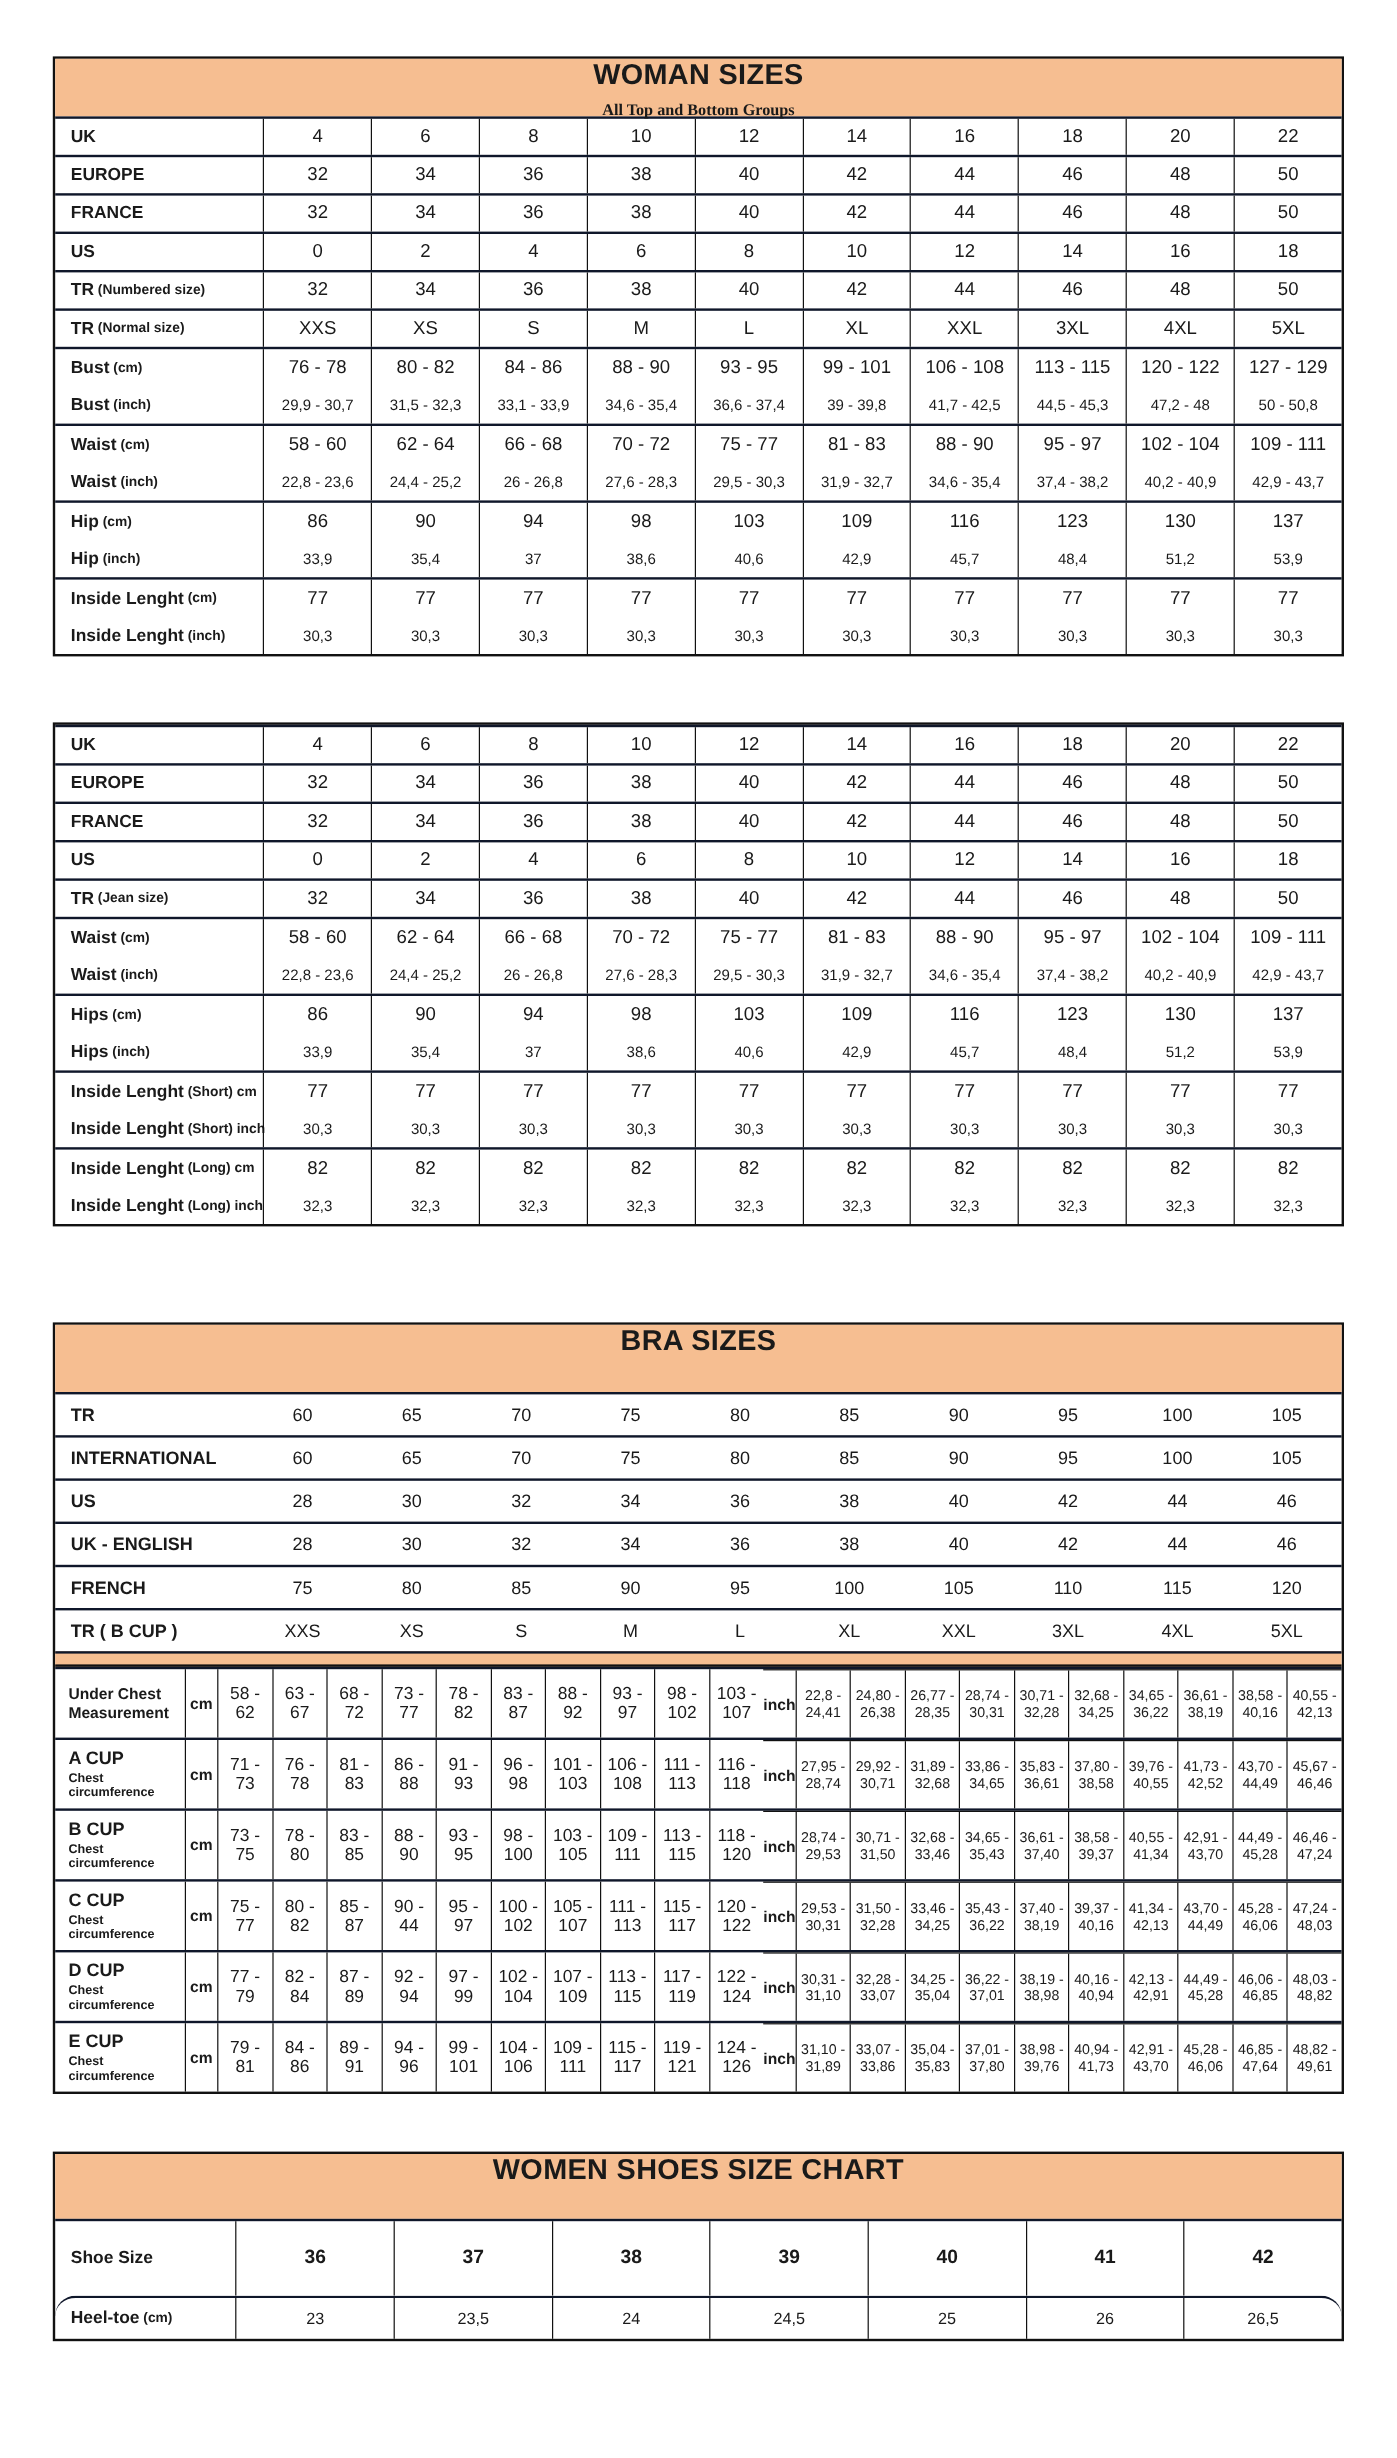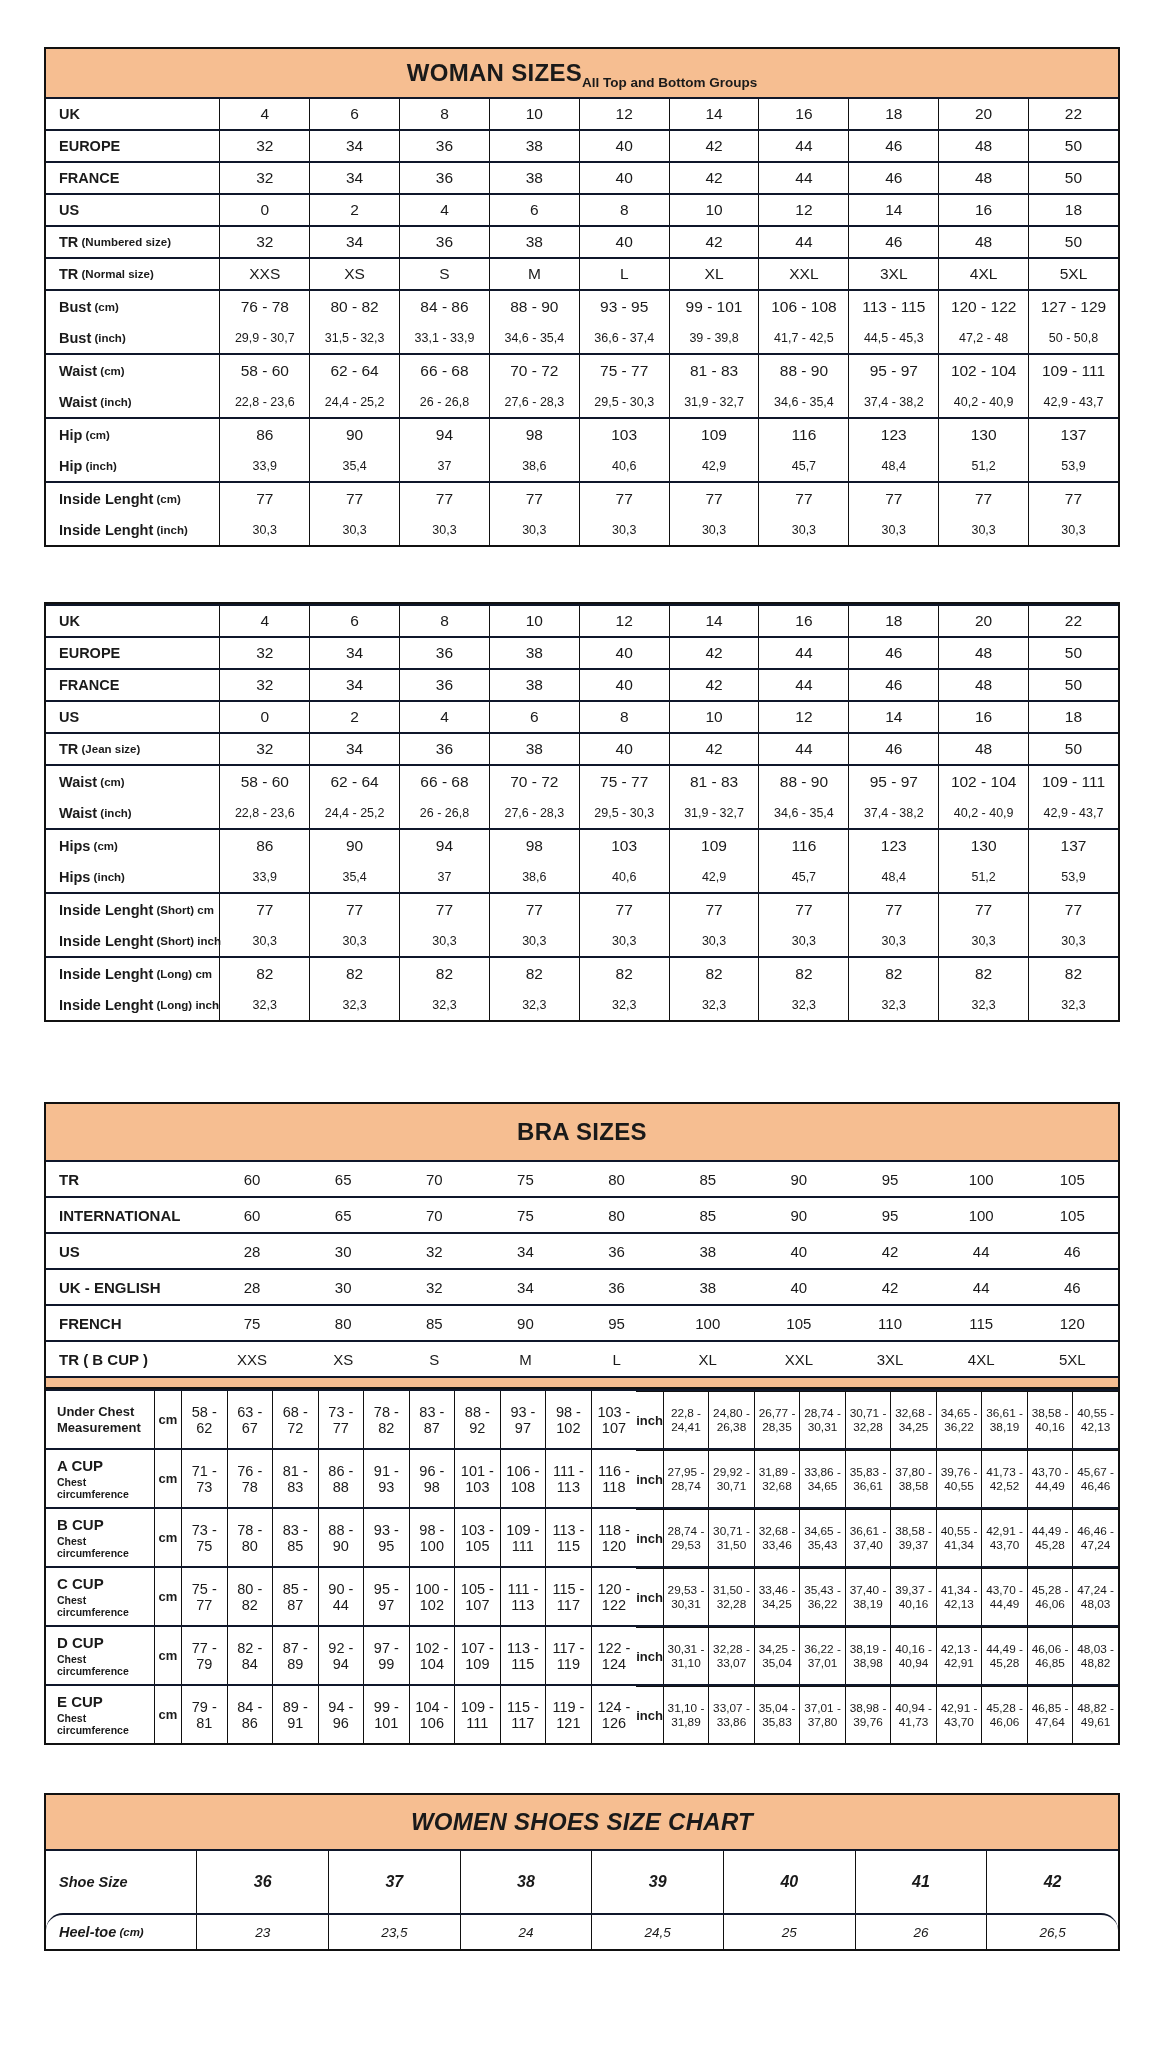--- a/index.html
+++ b/index.html
@@ -6,30 +6,30 @@
   html,body { background:#ffffff; }
   body {
     width:1164px; height:2048px;
     padding:47px 44px 0 44px;
     font-family:"Liberation Sans", sans-serif;
     color:#1a1a1a;
   }
   .size-table { border:2px solid #111; width:100%; background:#fff; }
   #jeans-table  { margin-top:55px; }
   #bra-table    { margin-top:80px; }
-  #shoes-table  { margin-top:48px;font-style:italic; }
+  #shoes-table  { margin-top:48px; }
 
   .tbl-header {
     background:var(--peach,#F6BE91);
-    display:flex; align-items:center; justify-content:center;
+    display:flex; flex-direction:column; align-items:center; justify-content:flex-start;
     text-align:center;
   }
   .h48{height:48px} .h44{height:44px} .h56{height:56px} .h54{height:54px}
   .tbl-title   { font-size:24px; font-weight:700; letter-spacing:.3px; }
-  .tbl-subtitle{ font-size:13.5px; font-weight:700; margin-top:18px; }
+  .tbl-subtitle{ font-size:13.5px; font-weight:700; margin-top:7px;font-family:Liberation Serif, serif; }
 
   .size-table > .t-row, .size-table > .bra-strip { border-top:2px solid #0f172a; }
 
   .t-row { display:flex; align-items:stretch; }
   .cell  { display:flex; align-items:center; justify-content:center; text-align:center; }
   .lbl   { justify-content:flex-start; padding-left:13px; text-align:left; }
   .lbl-main { font-weight:700; font-size:14.5px; white-space:nowrap; }
   .lbl-sub  { font-weight:700; font-size:11.5px; white-space:nowrap; }
 
   

